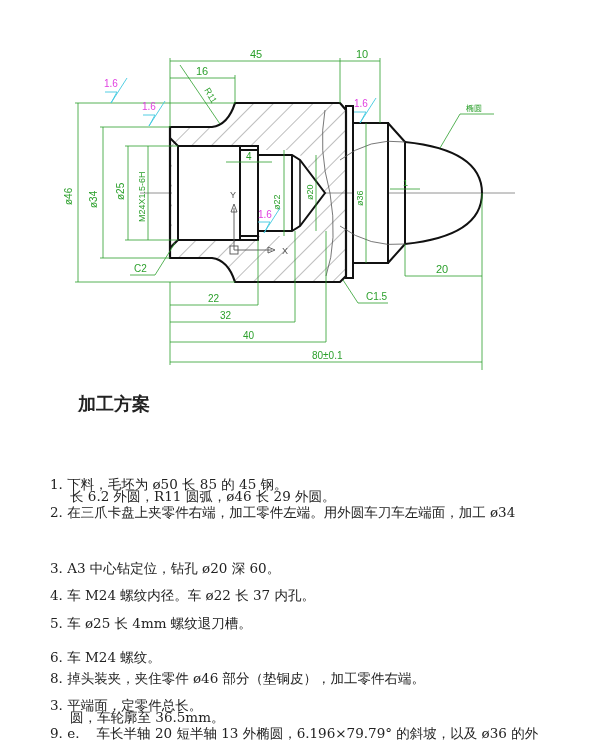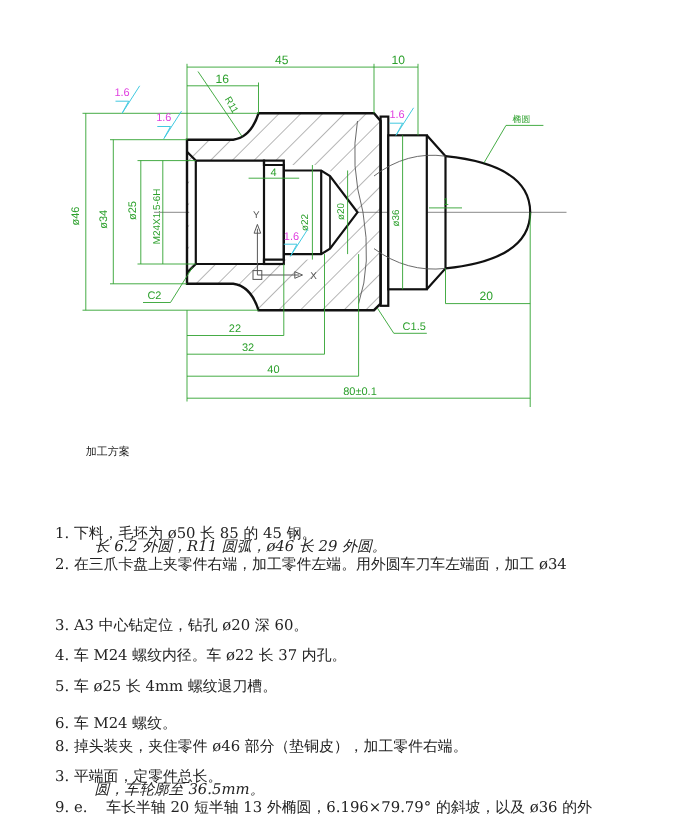--- a/index.html
+++ b/index.html
@@ -1,23 +1,23 @@
 <!DOCTYPE html>
 <html><head>
 <meta charset="utf-8">
 <style>
   html, body { margin:0; padding:0; background:#ffffff; }
   body { width:612px; height:748px; position:relative; overflow:hidden;
          font-family: "DejaVu Serif", "Liberation Serif", serif; color:#222; }
   .drawing { position:absolute; left:0; top:0; width:612px; height:390px; }
   .dim { font-family:"Liberation Sans", sans-serif; fill:#2ca02c; }
   .rough { font-family:"Liberation Sans", sans-serif; fill:#e040e0; }
-  .plan-title { position:absolute; left:78px; top:404px; font-size:10px; }
+  .plan-title { position:absolute; left:78px; top:392px; font-size:18px;font-weight:bold; }
   .step { position:absolute; left:50px; font-size:13.5px; white-space:nowrap;margin-top:44px; }
-  .step-cont { position:absolute; left:86px; font-size:13.5px; white-space:nowrap;font-style:italic; }
+  .step-cont { position:absolute; left:70px; font-size:13.5px; white-space:nowrap; }
 </style>
 </head>
 <body>
 
 <svg class="drawing" width="612" height="390" viewBox="0 0 612 390">
   <defs>
     <pattern id="hatch" patternUnits="userSpaceOnUse" width="14" height="14" patternTransform="rotate(45)">
       <line x1="0" y1="0" x2="0" y2="14" stroke="#444" stroke-width="0.7"></line>
     </pattern>
   </defs>

